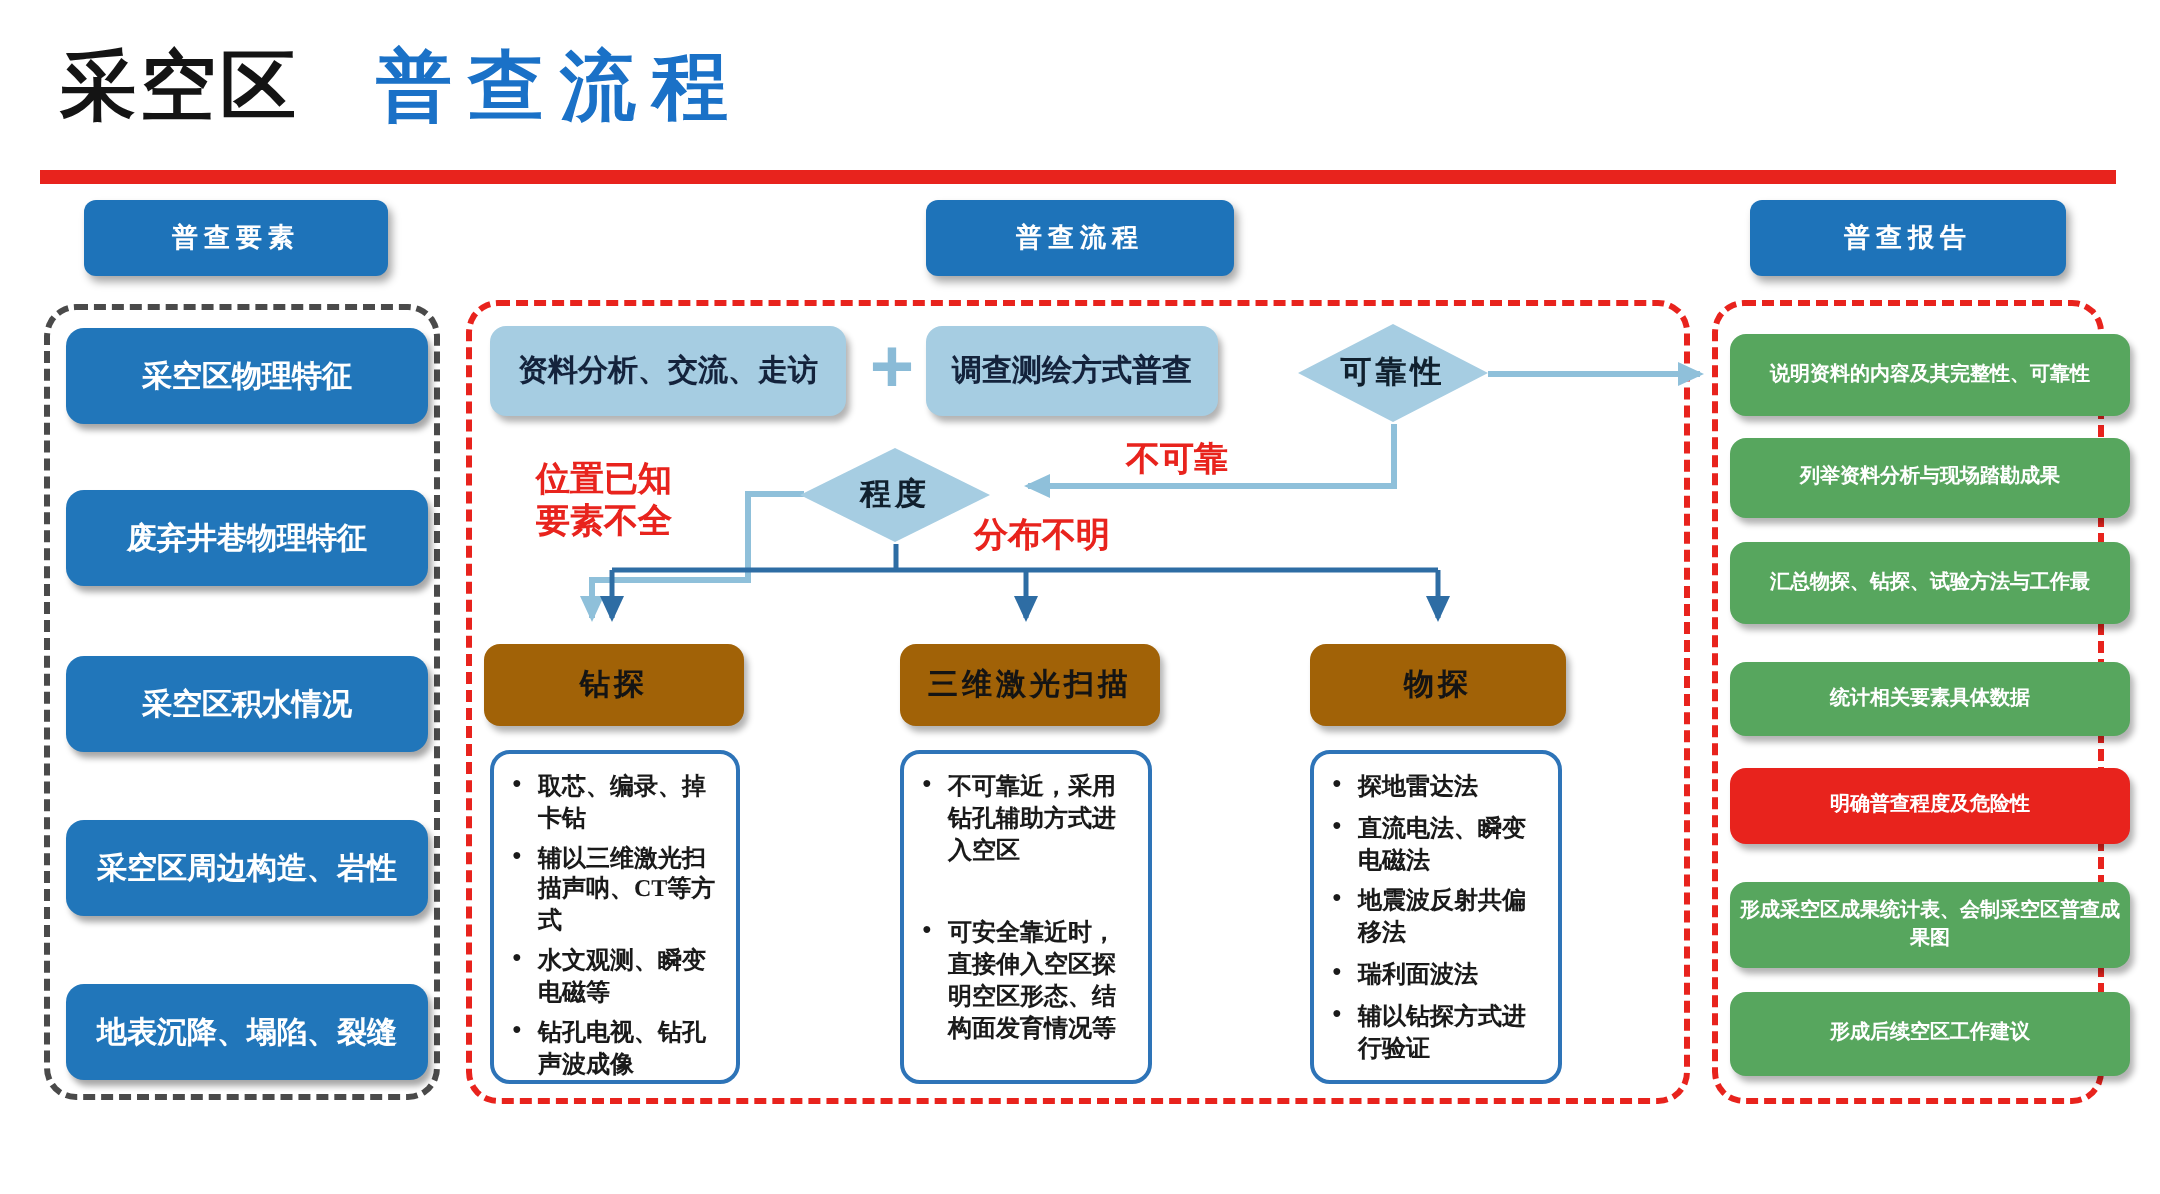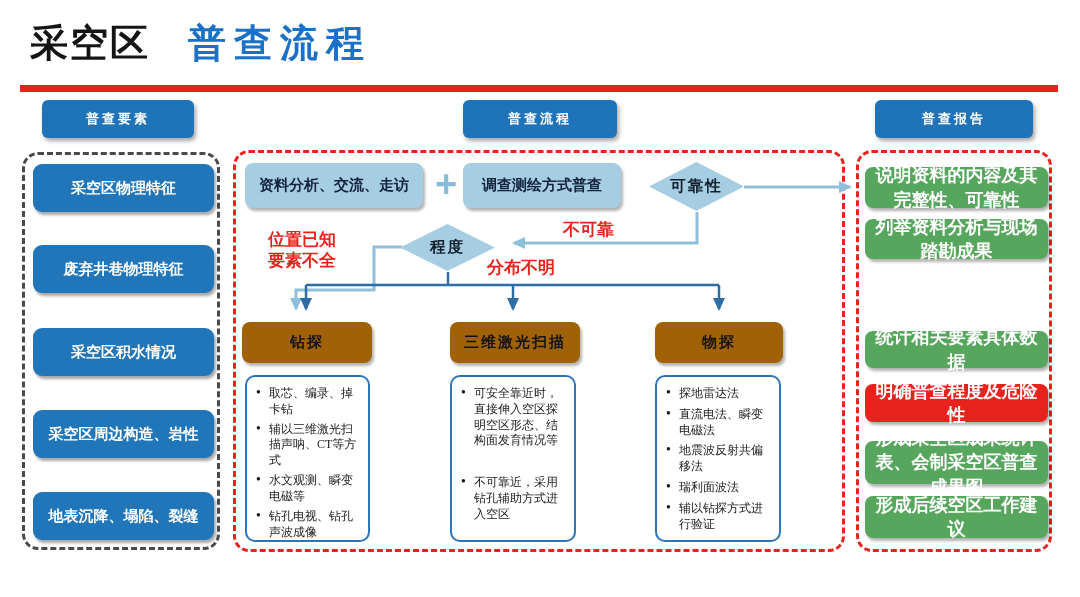--- a/index.html
+++ b/index.html
@@ -31,21 +31,21 @@
     position:absolute;left:33px;width:181px;height:48px;background:#2176ba;border-radius:9px;
     color:#ffffff;font-size:15px;font-weight:bold;display:flex;align-items:center;justify-content:center;
     box-shadow:2px 3px 3px rgba(0,0,0,.35);z-index:2;text-align:center;
   }
   
   .flow-box{
     position:absolute;background:#a6cde2;border-radius:8px;color:#14233c;font-size:15px;font-weight:bold;
     display:flex;align-items:center;justify-content:center;box-shadow:2px 3px 3px rgba(0,0,0,.3);z-index:2;
   }
   .fb-analysis{left:245px;top:163px;width:178px;height:45px;}
-  .fb-survey{left:463px;top:163px;width:158px;height:45px;}
+  .fb-survey{left:463px;top:163px;width:146px;height:45px;}
   .plus{
     position:absolute;left:427px;top:162px;width:38px;height:45px;color:#8abbd7;font-size:38px;font-weight:bold;
     display:flex;align-items:center;justify-content:center;z-index:2;font-family:"Liberation Sans",sans-serif;
   }
   .diamond{
     position:absolute;background:#a6cde2;clip-path:polygon(50% 0,100% 50%,50% 100%,0 50%);
     display:flex;align-items:center;justify-content:center;font-size:15.5px;font-weight:bold;color:#10202e;
     z-index:2;letter-spacing:2px;
   }
   .dm-reliability{left:649px;top:162px;width:95px;height:49px;}
@@ -65,29 +65,29 @@
   .mh-3{left:655px;width:128px;}
   .method-box{
     position:absolute;top:375px;height:167px;background:#ffffff;border:2px solid #2e74b8;border-radius:10px;
     box-sizing:border-box;padding:9px 5px 5px 9px;z-index:2;
   }
   .mb-1{left:245px;width:125px;}
   .mb-2{left:450px;width:126px;}
   .mb-3{left:655px;width:126px;}
   .method-box ul{margin:0;padding:0;list-style:none;}
   .method-box li{
-    position:relative;font-size:12px;font-weight:normal;color:#1a1a1a;line-height:1.32;
+    position:relative;font-size:12px;font-weight:bold;color:#1a1a1a;line-height:1.32;
     padding-left:13px;margin-bottom:4px;
   }
   .method-box li::before{content:"●";position:absolute;left:0;top:1px;font-size:8px;color:#1a1a1a;}
   .mb-2 li + li{margin-top:26px;}
   .mb-3 li{margin-bottom:5px;}
   
   .rep-box{
-    position:absolute;left:865px;width:183px;border-radius:8px;color:#ffffff;font-size:18px;font-weight:bold;
+    position:absolute;left:865px;width:200px;border-radius:8px;color:#ffffff;font-size:10px;font-weight:bold;
     line-height:1.35;display:flex;align-items:center;justify-content:center;text-align:center;
     box-shadow:2px 3px 3px rgba(0,0,0,.3);box-sizing:border-box;padding:1px 4px;z-index:2;
   }
   .rep-green{background:#57a65e;}
   .rep-red{background:#e8231d;}
   .rp-1{top:167px;height:41px;}
   .rp-2{top:219px;height:40px;}
   .rp-3{top:271px;height:41px;}
   .rp-4{top:331px;height:37px;}
   .rp-5{top:384px;height:38px;}
@@ -162,34 +162,35 @@
   <div class="method-box mb-1">
     <ul>
       <li>取芯、编录、掉卡钻</li>
       <li>辅以三维激光扫描声呐、CT等方式</li>
       <li>水文观测、瞬变电磁等</li>
       <li>钻孔电视、钻孔声波成像</li>
     </ul>
   </div>
   <div class="method-box mb-2">
     <ul>
+      <li>不可靠近，采用钻孔辅助方式进入空区</li>
       <li>可安全靠近时，直接伸入空区探明空区形态、结构面发育情况等</li>
-      <li>不可靠近，采用钻孔辅助方式进入空区</li>
     </ul>
   </div>
   <div class="method-box mb-3">
     <ul>
       <li>探地雷达法</li>
       <li>直流电法、瞬变电磁法</li>
       <li>地震波反射共偏移法</li>
       <li>瑞利面波法</li>
       <li>辅以钻探方式进行验证</li>
     </ul>
   </div>
 
   <div class="rep-box rep-green rp-1">说明资料的内容及其完整性、可靠性</div>
   <div class="rep-box rep-green rp-2">列举资料分析与现场踏勘成果</div>
+  <div class="rep-box rep-green rp-3">汇总物探、钻探、试验方法与工作最</div>
   <div class="rep-box rep-green rp-4">统计相关要素具体数据</div>
   <div class="rep-box rep-red rp-5">明确普查程度及危险性</div>
   <div class="rep-box rep-green rp-6">形成采空区成果统计表、会制采空区普查成果图</div>
   <div class="rep-box rep-green rp-7">形成后续空区工作建议</div>
 
 </div>
 
 </body></html>

